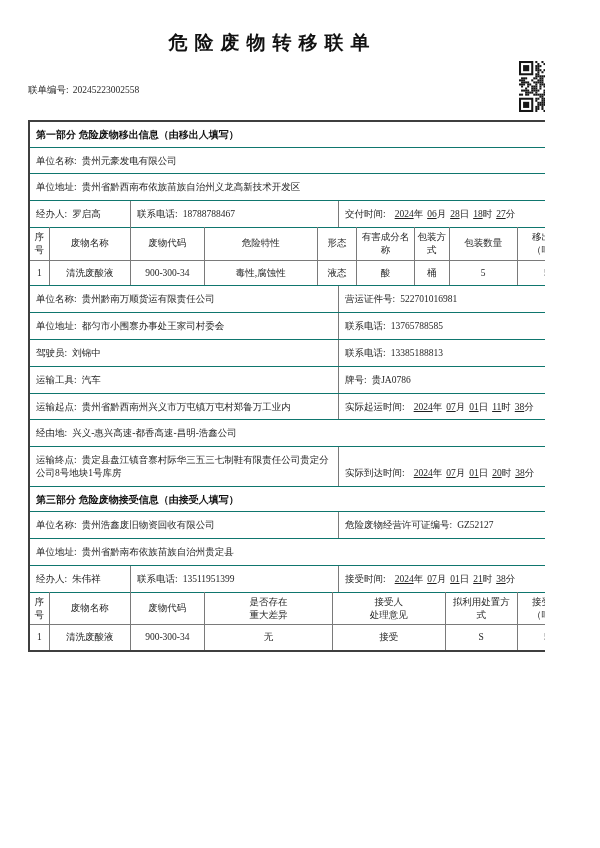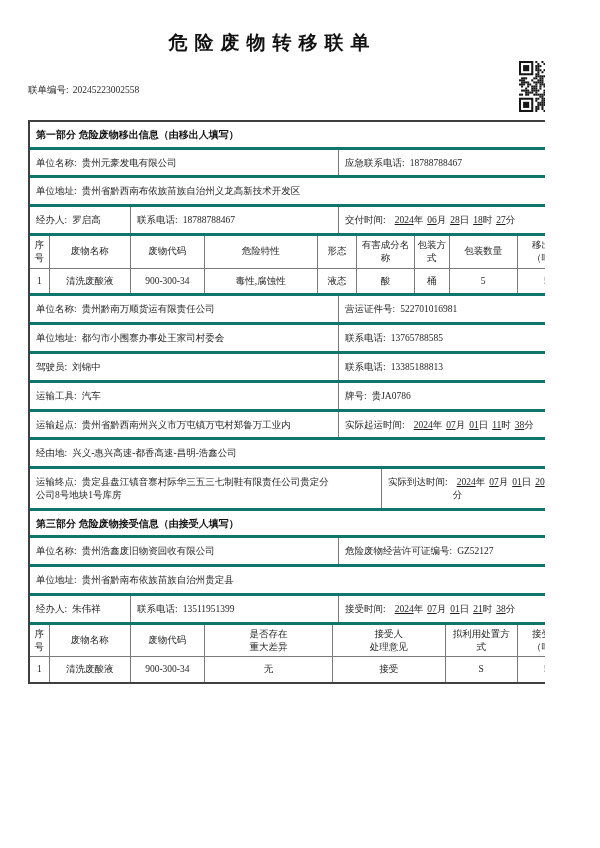--- a/index.html
+++ b/index.html
@@ -5,32 +5,32 @@
   html,body{margin:0;padding:0;background:#ffffff;}
   .page{position:relative;width:545px;height:848px;background:#fff;overflow:hidden;
         font-family:"Liberation Serif","DejaVu Serif",serif;color:#1f1f1f;}
   .doc-title{margin-top:30px;text-align:center;font-size:19px;font-weight:bold;
              letter-spacing:7px;color:#111;font-family:"Liberation Sans","DejaVu Sans",sans-serif;}
   .manifest{position:absolute;left:28px;top:84px;font-size:9.5px;color:#2a2a2a;}
   .manifest .lbl{margin-right:4px;}
   .qr{position:absolute;left:519px;top:61px;width:51px;height:51px;}
   .form{position:absolute;left:28px;top:120px;width:545px;border:2px solid #3f3f3f;
         font-size:9.5px;line-height:1.35;background:#fff;}
-  .form > *{border-top:3px solid #0f766e;}
+  .form > *{border-top:1px solid #0f766e;}
   .form > *:first-child{border-top:none;}
   .sec-title{padding:6px 6px 5px;font-size:10px;font-weight:bold;color:#111;
              font-family:"Liberation Sans","DejaVu Sans",sans-serif;}
   .row{display:flex;align-items:stretch;}
   .cell{box-sizing:border-box;padding:7px 6px 6px;}
   .cell + .cell{border-left:1px solid #7a7a7a;}
   .c-main{width:308px;}
   .c-a{width:100px;}
   .c-b{width:208px;}
   .c-side{flex:1;}
-  .vc{display:flex;align-items:flex-start;margin-left:43px;}
+  .vc{display:flex;align-items:flex-end;}
   .lbl{margin-right:5px;white-space:nowrap;}
   .dt u{text-decoration:underline;margin-left:4px;}
   table.wtable{width:100%;border-collapse:collapse;table-layout:fixed;}
   .wtable th,.wtable td{border-left:1px solid #7a7a7a;border-top:1px solid #7a7a7a;
         text-align:center;font-weight:normal;font-size:9.5px;padding:3px 2px;
         white-space:pre-line;overflow:hidden;}
   .wtable th:first-child,.wtable td:first-child{border-left:none;}
   .wtable tr:first-child th{border-top:none;}
   .wtable td{padding:6px 2px;}
 </style>
@@ -294,23 +294,20 @@
   </div>
 
   <div class="form">
 
     <div class="sec-title">第一部分 危险废物移出信息（由移出人填写）</div>
 
     <div class="row">
       <div class="cell c-main">
         <span class="lbl">单位名称:</span><span>贵州元豪发电有限公司</span>
       </div>
-      <div class="cell c-side">
-        <span class="lbl">应急联系电话:</span><span>18788788467</span>
-      </div>
     </div>
 
     <div class="row">
       <div class="cell c-side">
         <span class="lbl">单位地址:</span><span>贵州省黔西南布依族苗族自治州义龙高新技术开发区</span>
       </div>
     </div>
 
     <div class="row">
       <div class="cell c-a">

